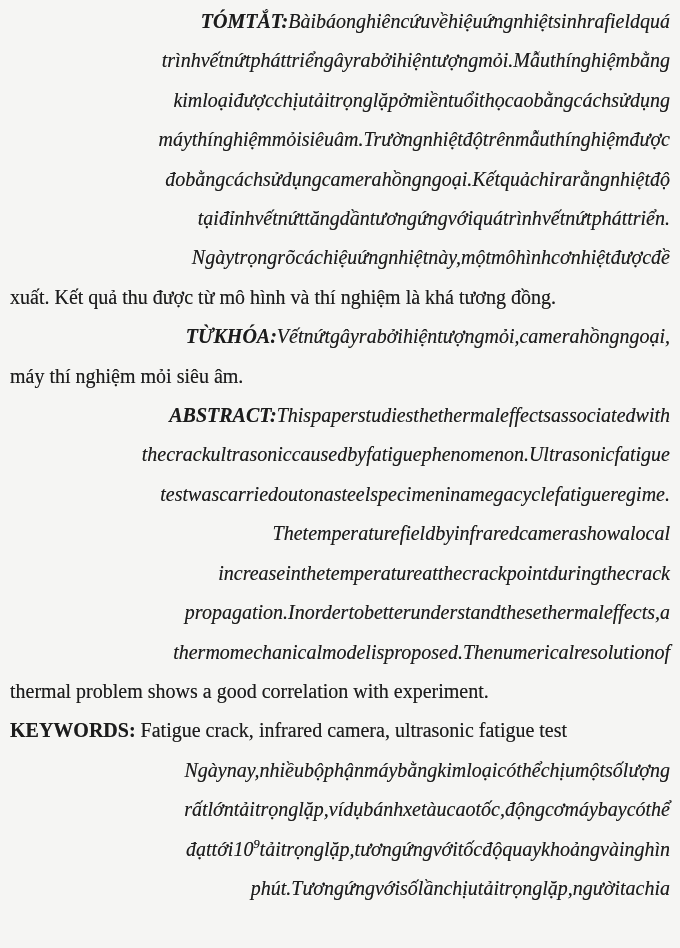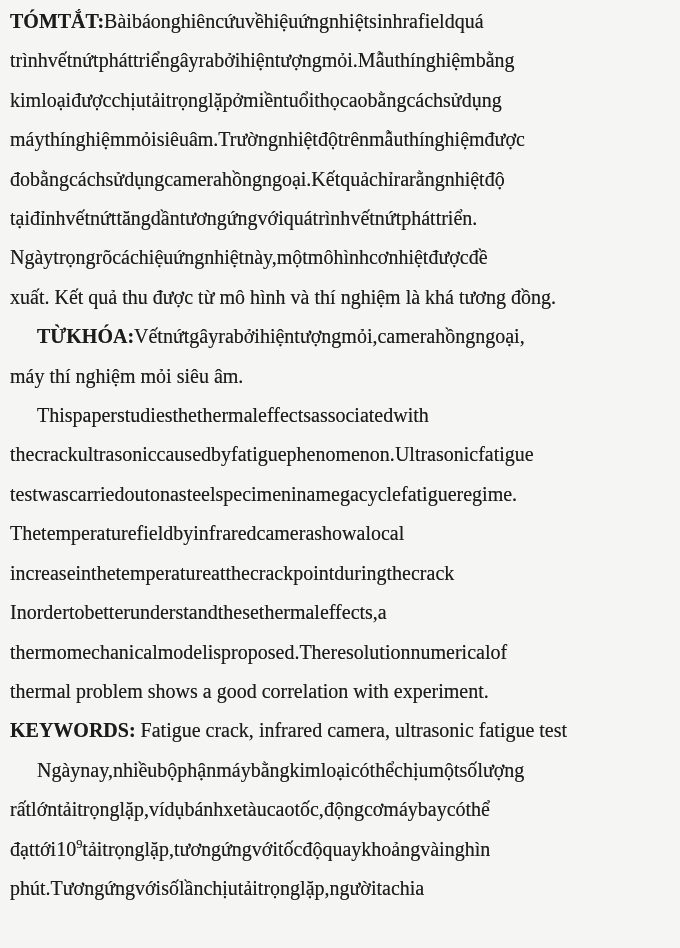--- a/index.html
+++ b/index.html
@@ -17,22 +17,23 @@
     text-shadow: 0 0 0.4px rgba(20,20,20,0.55);
   }
   .line {
     height: 39.42px;
     line-height: 39.42px;
     white-space: nowrap;
   }
   
   .line.just {
     display: flex;
-    justify-content: flex-start;
+    justify-content: flex-end;
     align-items: baseline;
+    font-style: italic;
   }
   .line.indent { padding-left: 27px; }
   .line.heading { font-weight: bold; }
   .b { font-weight: bold; }
   sup {
     font-size: 0.62em;
     line-height: 0;
     vertical-align: super;
   }
   .word { display: inline; }
@@ -170,20 +171,21 @@
       <span class="word"><span>bởi</span></span>
       <span class="word"><span>hiện</span></span>
       <span class="word"><span>tượng</span></span>
       <span class="word"><span>mỏi,</span></span>
       <span class="word"><span>camera</span></span>
       <span class="word"><span>hồng</span></span>
       <span class="word"><span>ngoại,</span></span>
     </div>
     <div class="line"><span class="word"><span>máy</span></span> <span class="word"><span>thí</span></span> <span class="word"><span>nghiệm</span></span> <span class="word"><span>mỏi</span></span> <span class="word"><span>siêu</span></span> <span class="word"><span>âm.</span></span></div>
     <div class="line just indent">
+      <span class="word"><span class="b">ABSTRACT:</span></span>
       <span class="word"><span>This</span></span>
       <span class="word"><span>paper</span></span>
       <span class="word"><span>studies</span></span>
       <span class="word"><span>the</span></span>
       <span class="word"><span>thermal</span></span>
       <span class="word"><span>effects</span></span>
       <span class="word"><span>associated</span></span>
       <span class="word"><span>with</span></span>
     </div>
     <div class="line just">
@@ -230,38 +232,39 @@
       <span class="word"><span>temperature</span></span>
       <span class="word"><span>at</span></span>
       <span class="word"><span>the</span></span>
       <span class="word"><span>crack</span></span>
       <span class="word"><span>point</span></span>
       <span class="word"><span>during</span></span>
       <span class="word"><span>the</span></span>
       <span class="word"><span>crack</span></span>
     </div>
     <div class="line just">
+      <span class="word"><span>propagation.</span></span>
       <span class="word"><span>In</span></span>
       <span class="word"><span>order</span></span>
       <span class="word"><span>to</span></span>
       <span class="word"><span>better</span></span>
       <span class="word"><span>understand</span></span>
       <span class="word"><span>these</span></span>
       <span class="word"><span>thermal</span></span>
       <span class="word"><span>effects,</span></span>
       <span class="word"><span>a</span></span>
     </div>
     <div class="line just">
       <span class="word"><span>thermomechanical</span></span>
       <span class="word"><span>model</span></span>
       <span class="word"><span>is</span></span>
       <span class="word"><span>proposed.</span></span>
       <span class="word"><span>The</span></span>
+      <span class="word"><span>numerical</span></span>
       <span class="word"><span>resolution</span></span>
-      <span class="word"><span>numerical</span></span>
       <span class="word"><span>of</span></span>
     </div>
     <div class="line"><span class="word"><span>thermal</span></span> <span class="word"><span>problem</span></span> <span class="word"><span>shows</span></span> <span class="word"><span>a</span></span> <span class="word"><span>good</span></span> <span class="word"><span>correlation</span></span> <span class="word"><span>with</span></span> <span class="word"><span>experiment.</span></span></div>
     <div class="line"><span class="word"><span class="b">KEYWORDS:</span></span> <span class="word"><span>Fatigue</span></span> <span class="word"><span>crack,</span></span> <span class="word"><span>infrared</span></span> <span class="word"><span>camera,</span></span> <span class="word"><span>ultrasonic</span></span> <span class="word"><span>fatigue</span></span> <span class="word"><span>test</span></span></div>
     <div class="line just indent">
       <span class="word"><span>Ngày</span></span>
       <span class="word"><span>nay,</span></span>
       <span class="word"><span>nhiều</span></span>
       <span class="word"><span>bộ</span></span>
       <span class="word"><span>phận</span></span>

